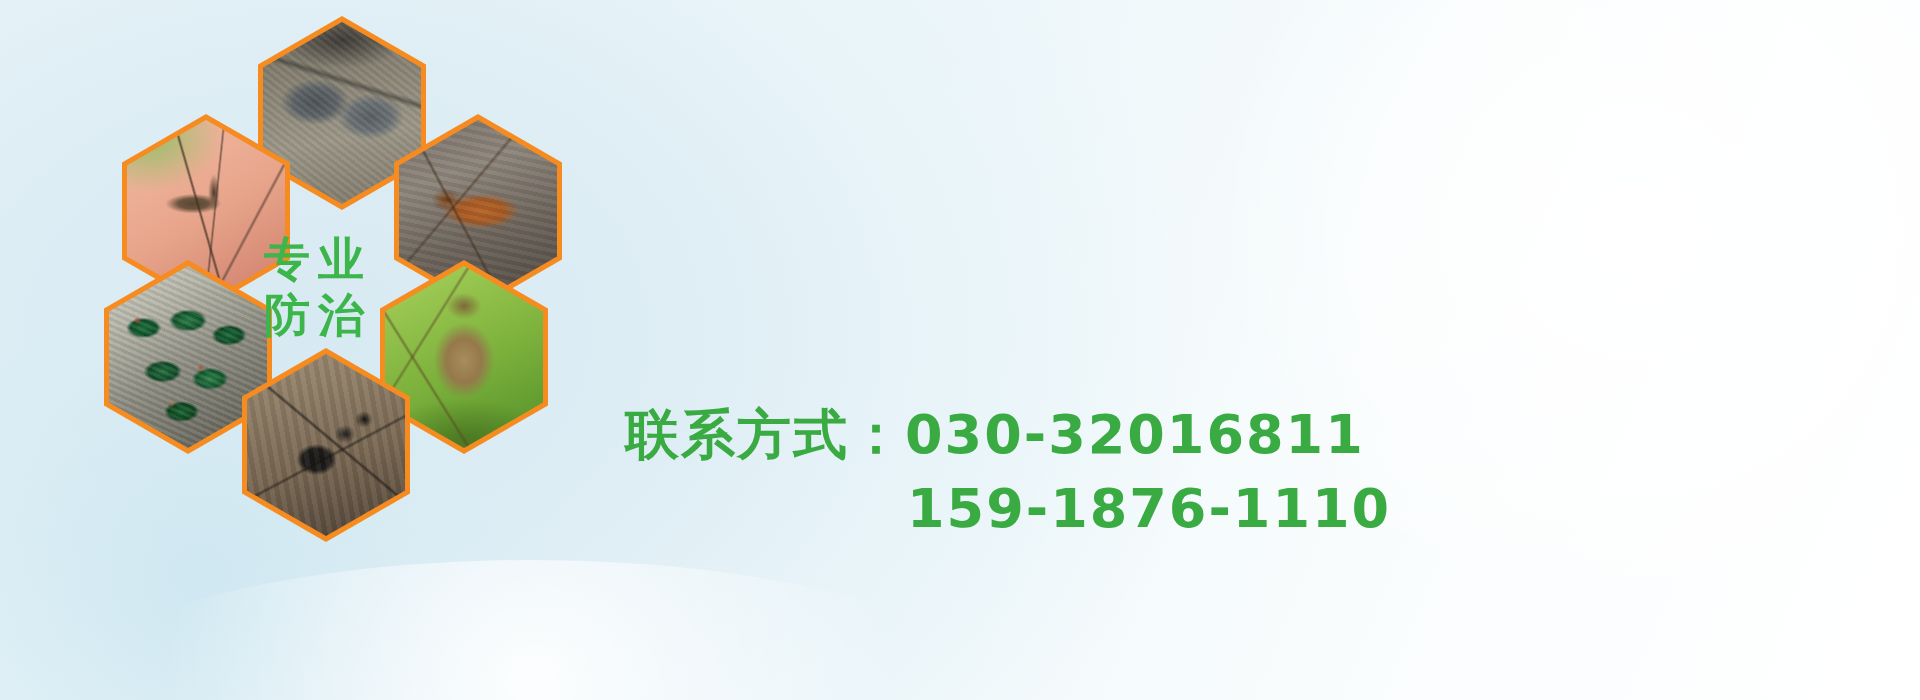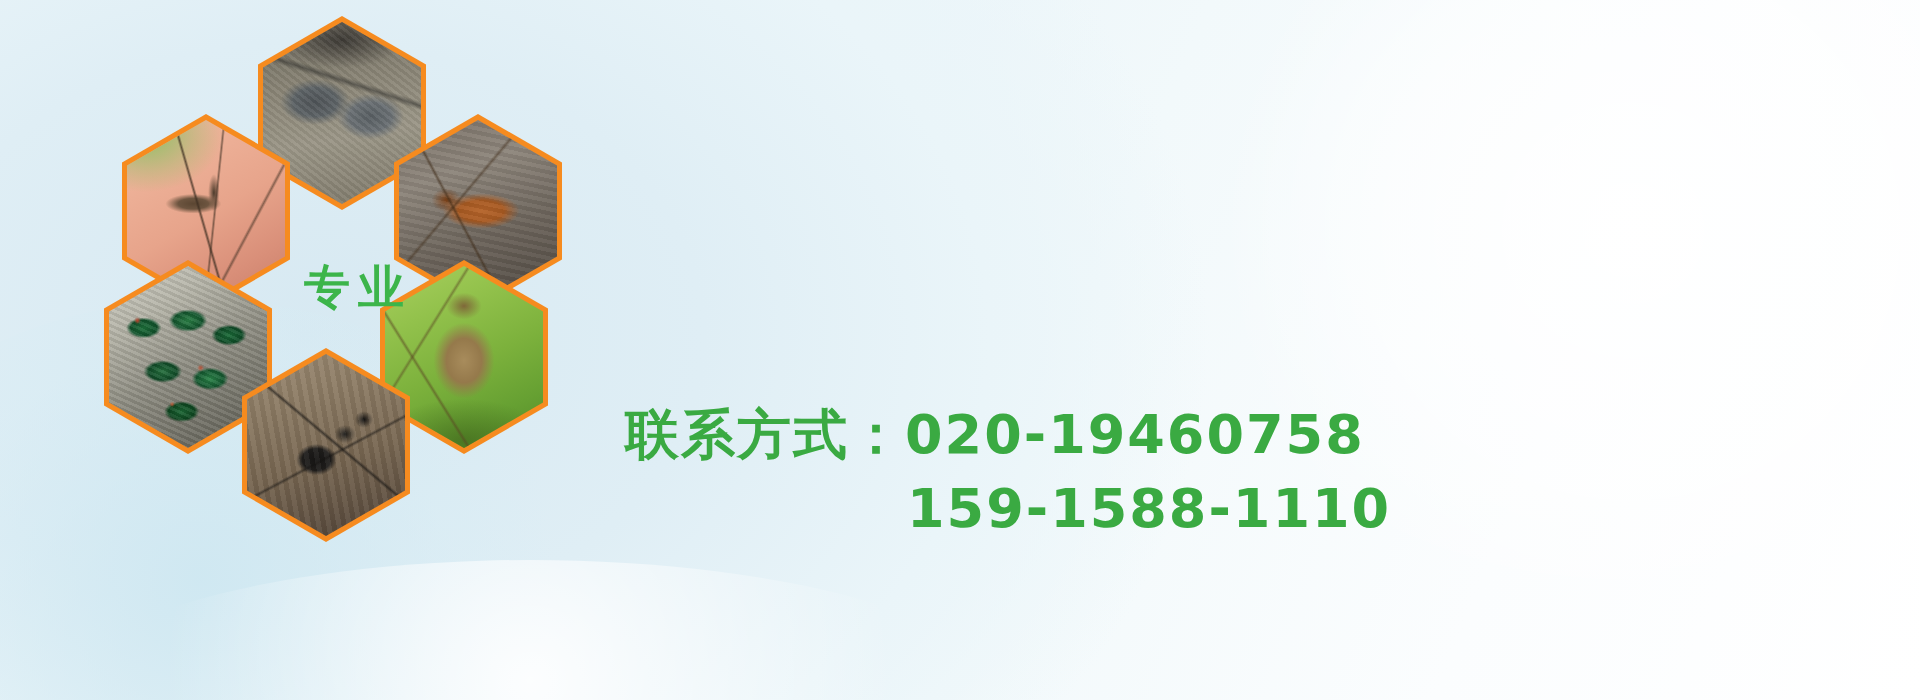--- a/index.html
+++ b/index.html
@@ -159,21 +159,21 @@
   }
 
   
   .hex-center {
     position: absolute;
     left: 166px; top: 164px;
     width: 196px; height: 226px;
     clip-path: polygon(50% 0%, 100% 25%, 100% 75%, 50% 100%, 0% 75%, 0% 25%);
     background: transparent;
     display: flex; flex-direction: column;
-    align-items: center; justify-content: center;
+    justify-content: center;
   }
   .slogan-line {
     font-family: "DejaVu Sans", "Liberation Sans", sans-serif;
     font-weight: bold;
     font-size: 46px;
     letter-spacing: 8px;
     color: #3cb54a;
     line-height: 1.22;
     text-indent: 8px;
   }
@@ -254,23 +254,24 @@
     </div>
 
     <div class="hex" style="left:152px; top:338px;">
       <div class="inner">
           <div class="ph-ant"></div>
         </div>
     </div>
 
     <div class="hex-center">
       <div class="slogan-line">专业</div>
+      <div class="slogan-line">防治</div>
     </div>
 
   </div>
 
 
   <div id="contact-block">
-    <div class="contact-line">联系方式：020-19460758</div>
-    <div class="contact-line second">159-1588-1110</div>
+    <div class="contact-line">联系方式：030-32016811</div>
+    <div class="contact-line second">159-1876-1110</div>
   </div>
 
 </div>
 
 </body></html>

